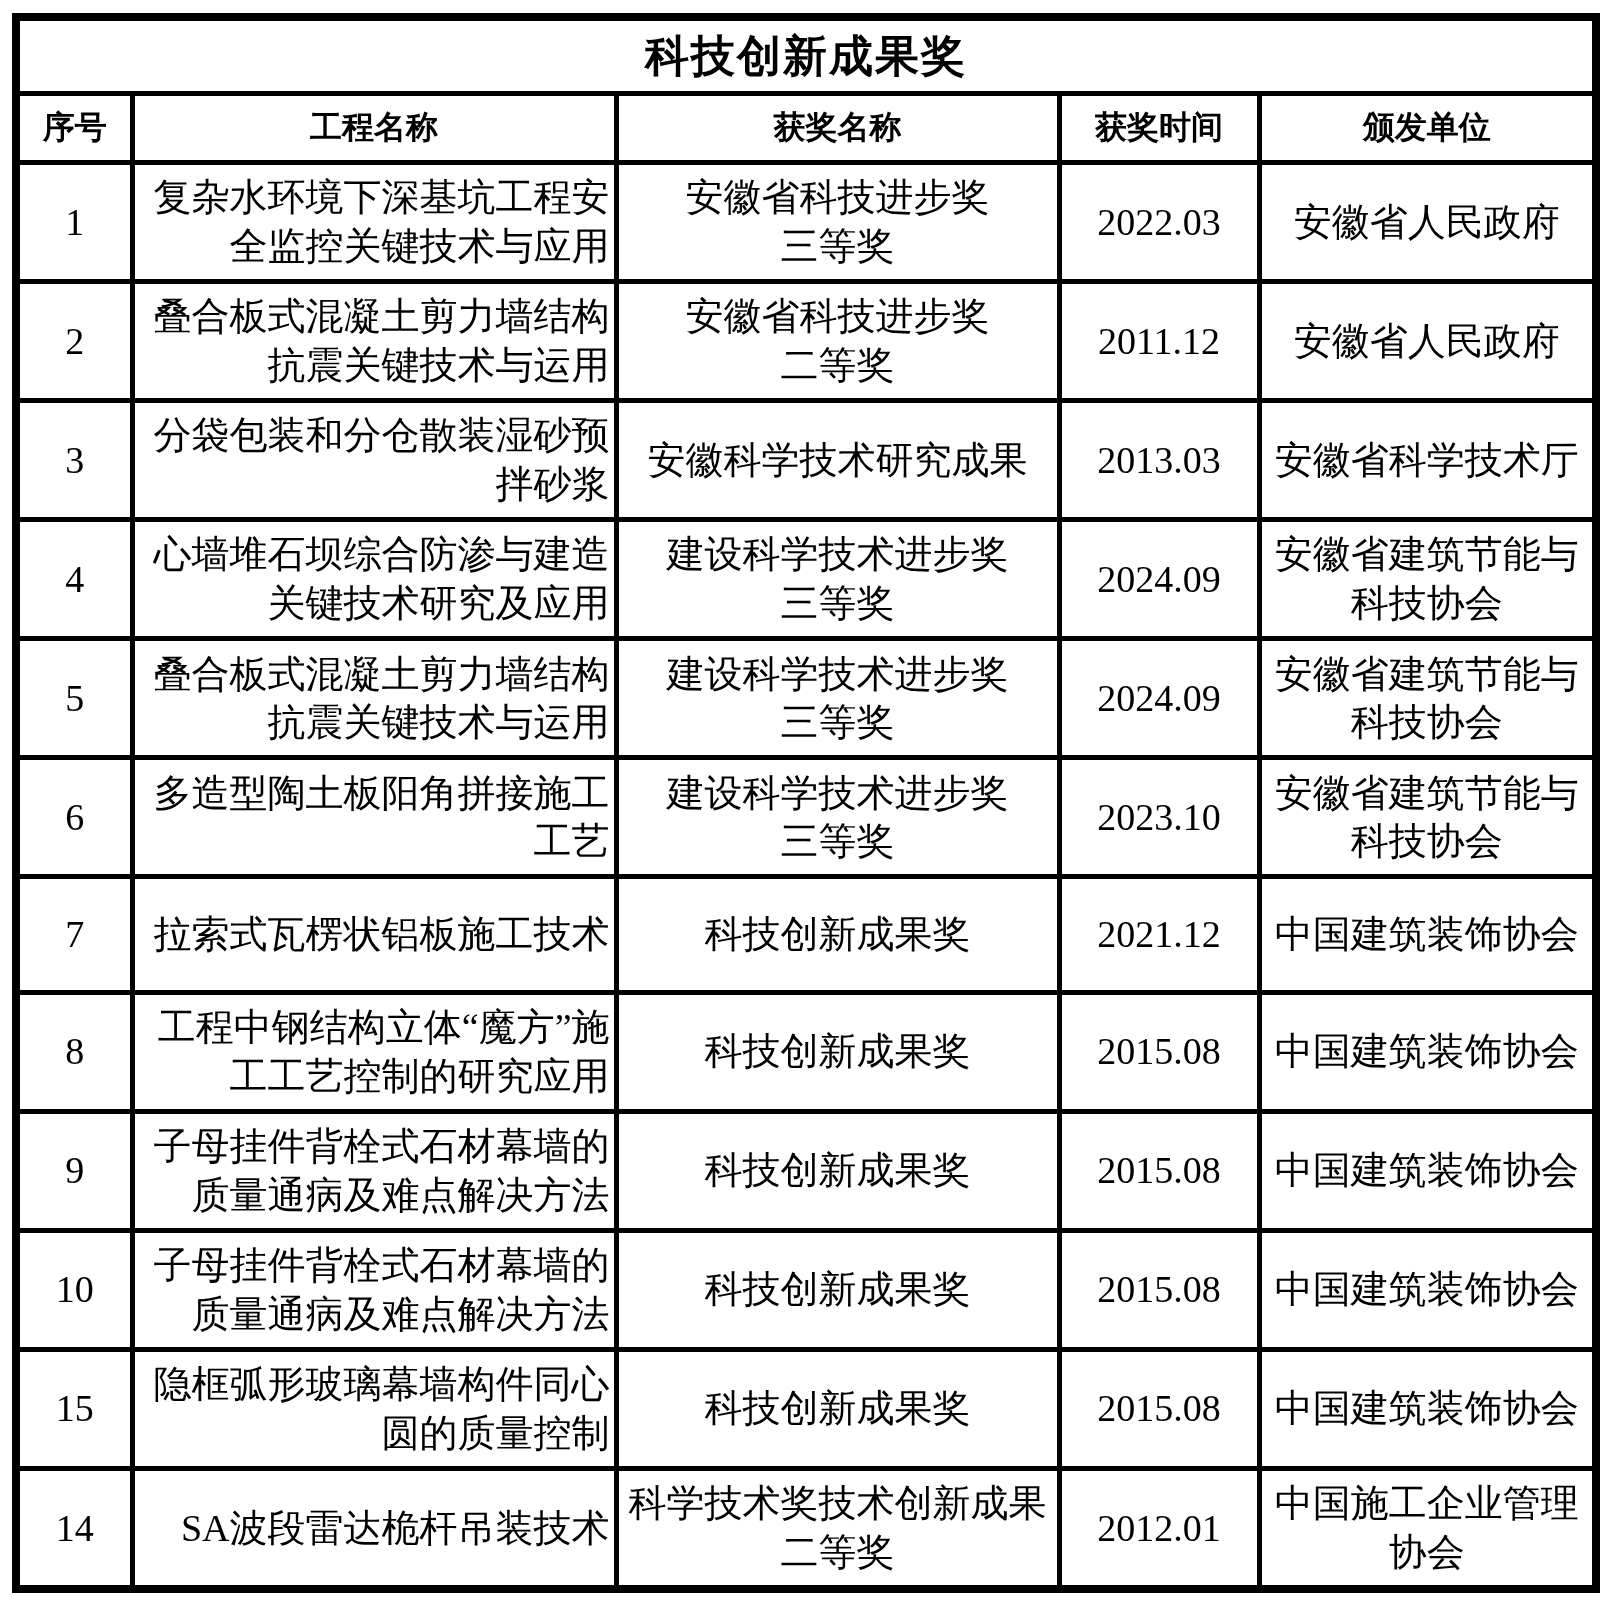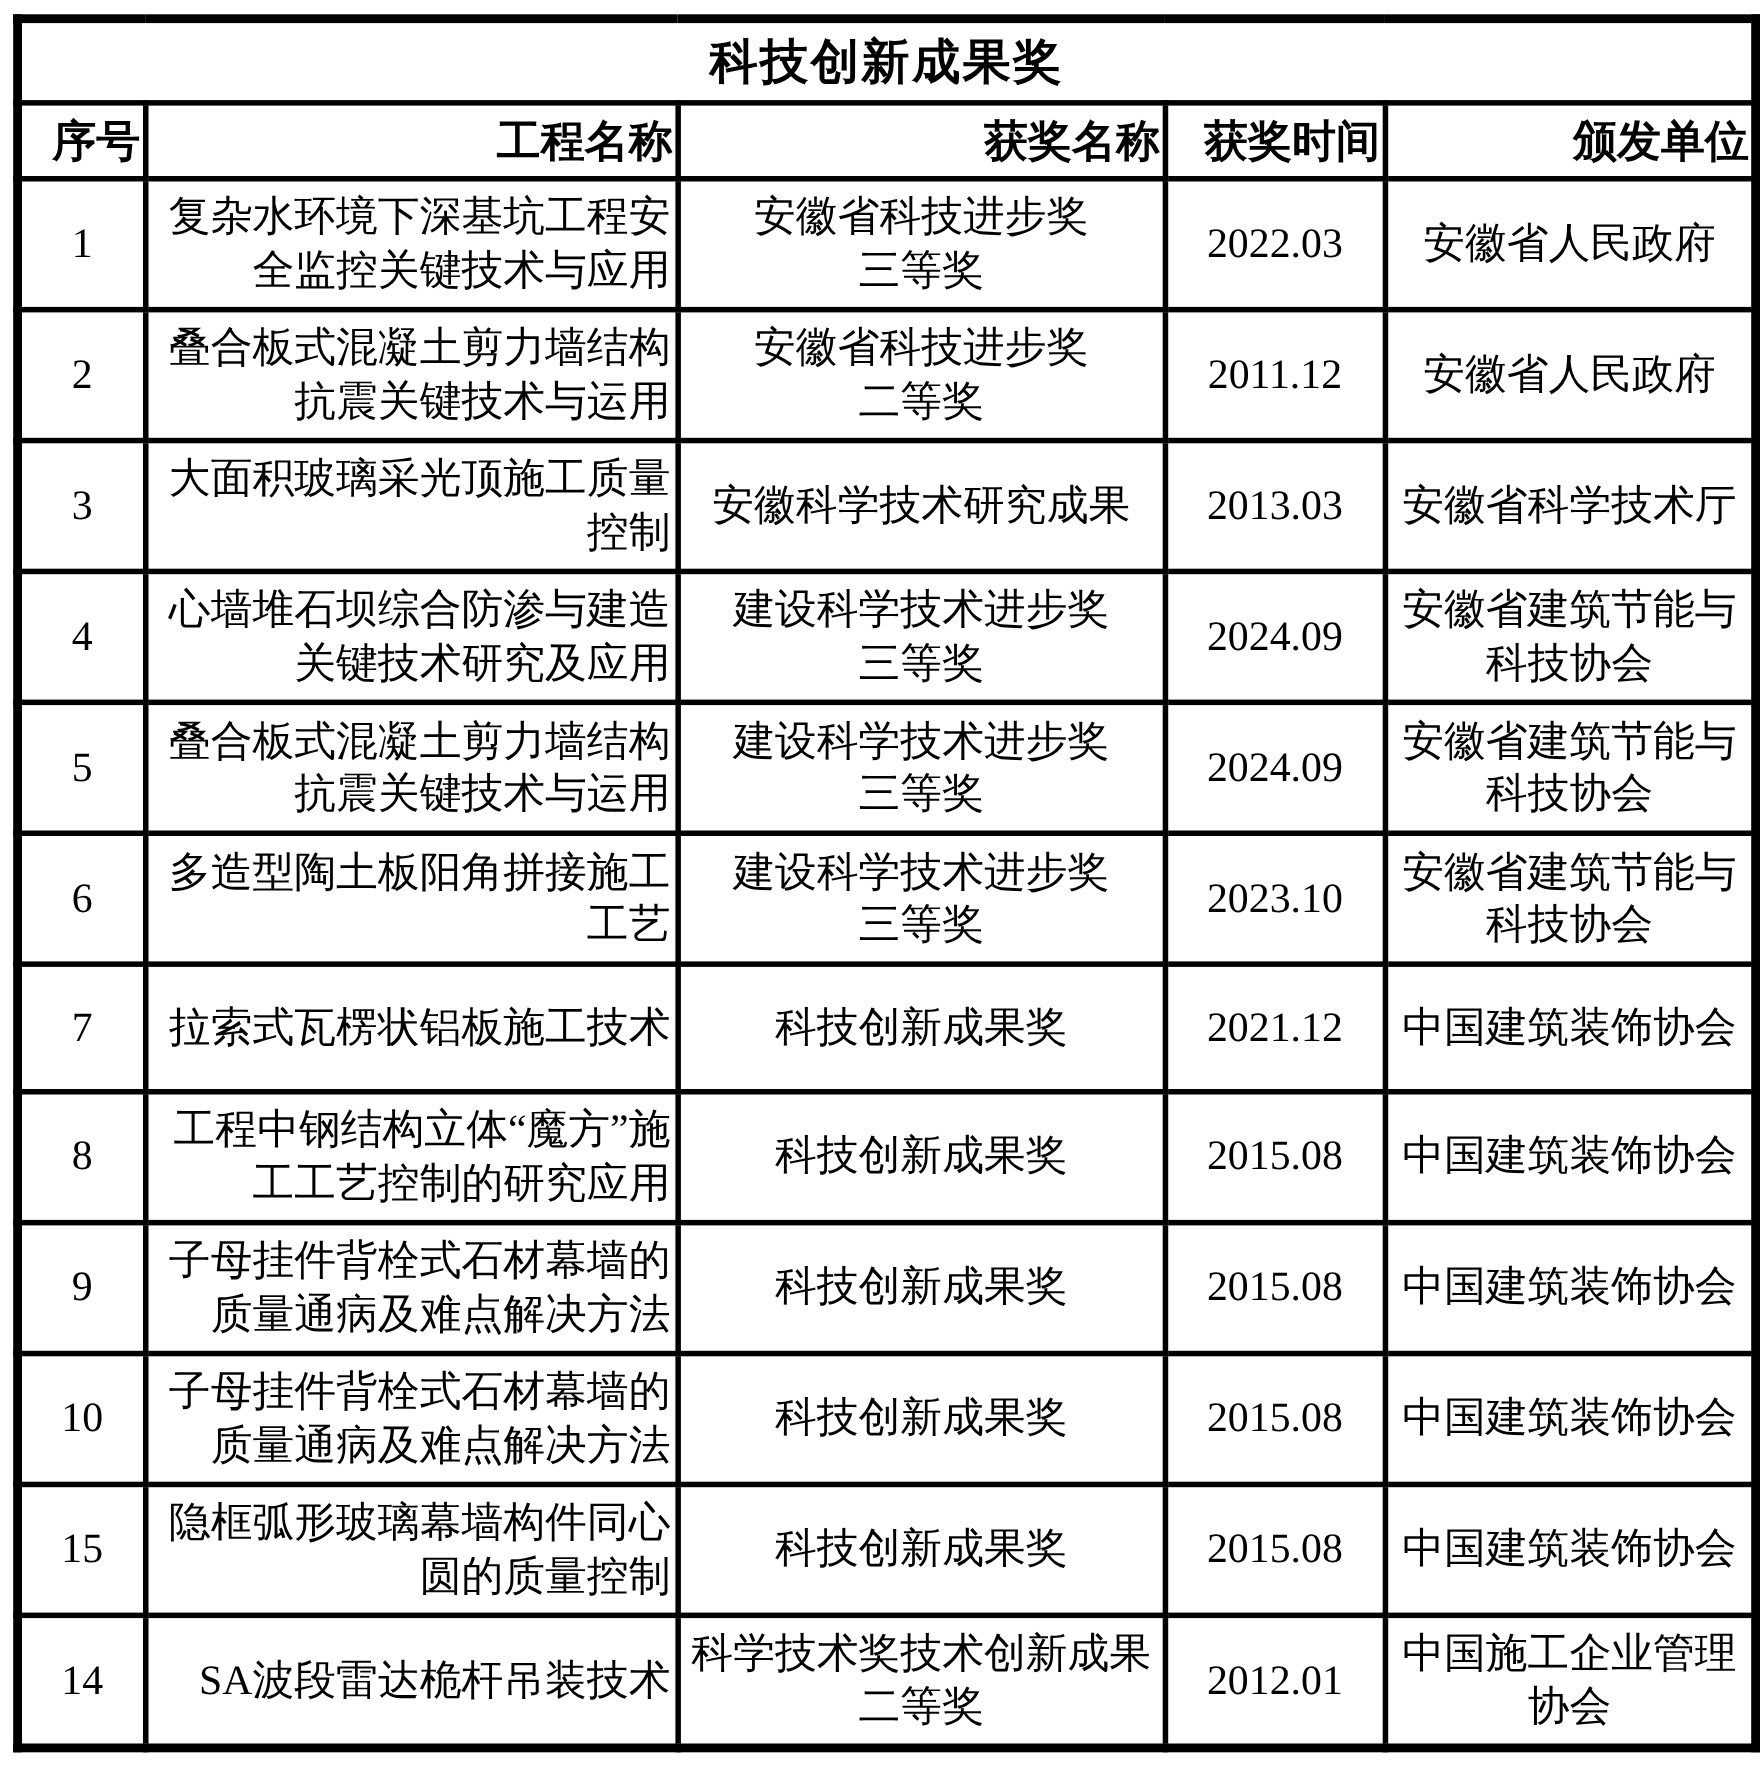--- a/index.html
+++ b/index.html
@@ -34,23 +34,23 @@
   th.title-cell {
     font-size: 44px;
     font-weight: bold;
     text-align: center;
     vertical-align: middle;
     height: 66px;
     padding: 2px;
     letter-spacing: 2px;
   }
   th.head-cell {
-    font-size: 40px;
+    font-size: 32px;
     font-weight: bold;
-    text-align: right;
+    text-align: center;
     vertical-align: middle;
     height: 60px;
     padding: 2px;
   }
   td {
     font-size: 38px;
     line-height: 1.28;
     height: 94px;
     text-align: center;
     vertical-align: middle;
@@ -112,21 +112,21 @@
         <tr>
     <td class="c-no">2</td>
     <td class="c-project">叠合板式混凝土剪力墙结构抗震关键技术与运用</td>
     <td class="c-award">安徽省科技进步奖
 二等奖</td>
     <td class="c-date">2011.12</td>
     <td class="c-issuer">安徽省人民政府</td>
   </tr>
         <tr>
     <td class="c-no">3</td>
-    <td class="c-project">大面积玻璃采光顶施工质量控制</td>
+    <td class="c-project">分袋包装和分仓散装湿砂预拌砂浆</td>
     <td class="c-award">安徽科学技术研究成果</td>
     <td class="c-date">2013.03</td>
     <td class="c-issuer">安徽省科学技术厅</td>
   </tr>
         <tr>
     <td class="c-no">4</td>
     <td class="c-project">心墙堆石坝综合防渗与建造关键技术研究及应用</td>
     <td class="c-award">建设科学技术进步奖
 三等奖</td>
     <td class="c-date">2024.09</td>

